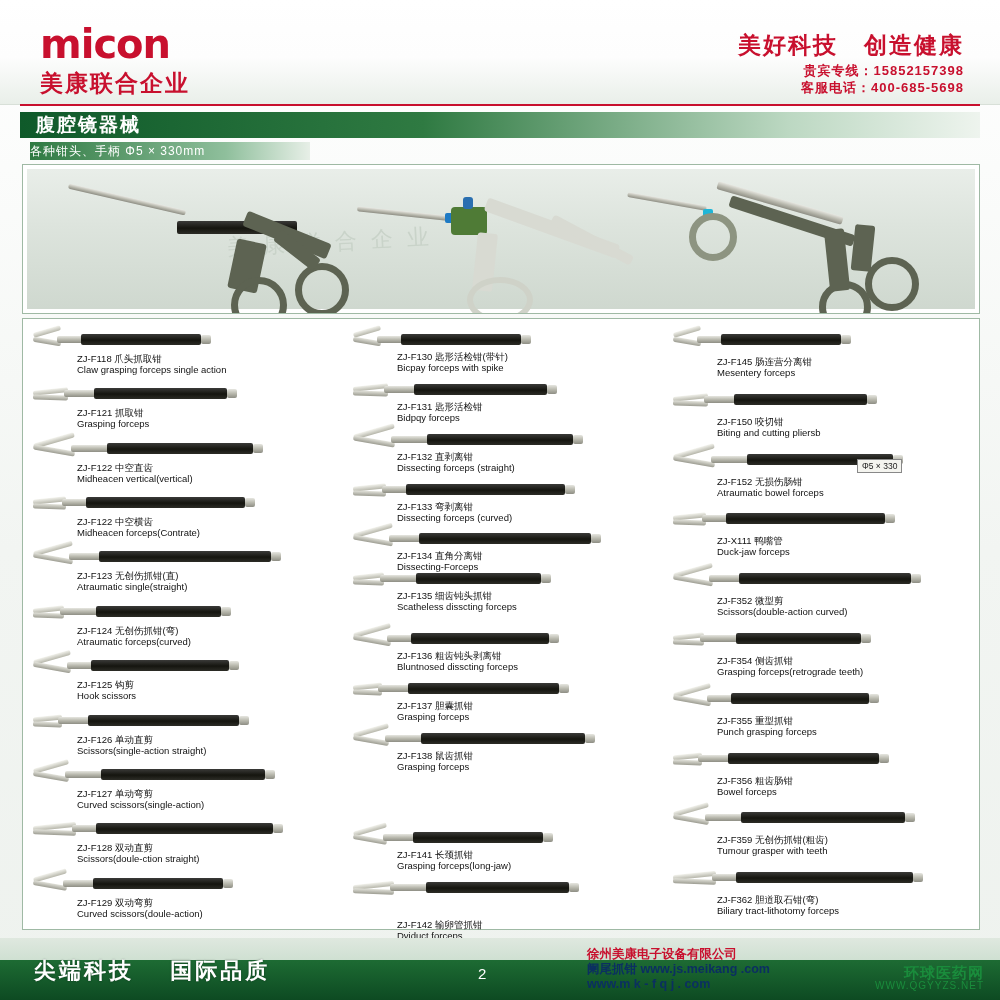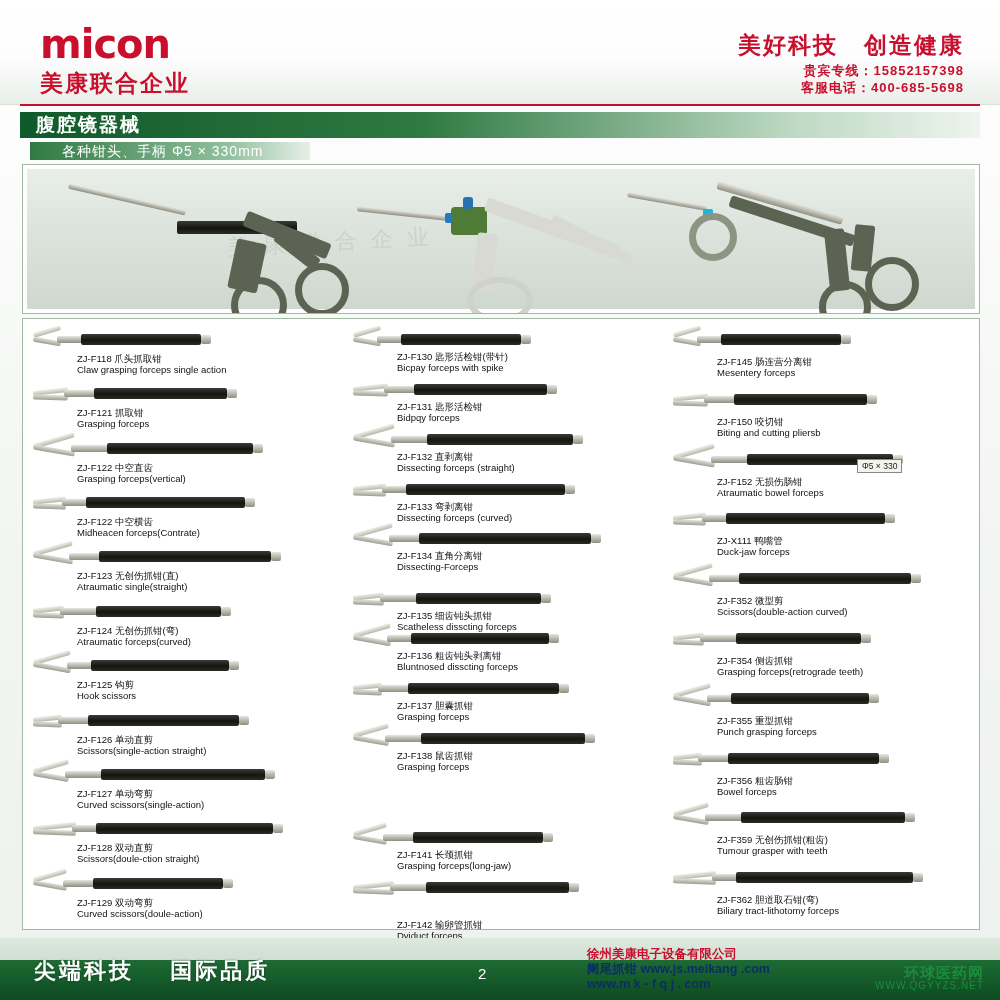--- a/index.html
+++ b/index.html
@@ -48,21 +48,21 @@
   }
   .title-bar span{
     color:#ffffff;font-size:19px;font-weight:bold;letter-spacing:2px;
     line-height:26px;padding-left:16px;display:block;
   }
   .subtitle-bar{
     position:absolute;left:30px;top:142px;width:280px;height:18px;
     background:linear-gradient(to right,#2f7a42 0%,#8fbf9c 70%,#e7efe7 100%);
   }
   .subtitle-bar span{
-    color:#ffffff;font-size:14px;line-height:18px;padding-left:32px;display:block;
+    color:#ffffff;font-size:12px;line-height:18px;padding-left:0;display:block;
     letter-spacing:1px;white-space:nowrap;
   }
   
   .hero{
     position:absolute;left:22px;top:164px;width:956px;height:148px;
     border:1px solid #9fb9a4;background:#ffffff;
     overflow:hidden;
   }
   .hero-inner{
     position:absolute;left:4px;top:4px;width:948px;height:140px;
@@ -230,21 +230,21 @@
         transform:rotate(-16deg);border-radius:2px;"></div>
       <div class="jaw" style="left:2px;top:14px;width:42px;height:5px;
         background:linear-gradient(to bottom,#e2e2da,#9d9d92);
         transform:rotate(10deg);border-radius:2px;"></div>
       <div class="shaft-lt" style="left:40px;top:11px;width:38px;height:7px;"></div>
       <div class="shaft" style="left:76px;top:9px;width:146px;height:11px;"></div>
       <div class="shaft-lt" style="left:222px;top:10px;width:10px;height:9px;"></div>
     </div>
           <div class="labels" style="top:28px;">
             <div class="cn">ZJ-F122  中空直齿</div>
-            <div class="en">Grasping forceps(vertical)</div>
+            <div class="en">Midheacen vertical(vertical)</div>
           </div>
         </div>
         <div class="item" style="top: 163px; height: 54px;">
           <div class="art">
       <div class="jaw" style="left:2px;top:10px;width:33px;height:5px;
         background:linear-gradient(to bottom,#f2f2ec,#b6b6aa);
         transform:rotate(-6deg);border-radius:2px;"></div>
       <div class="jaw" style="left:2px;top:16px;width:33px;height:5px;
         background:linear-gradient(to bottom,#e2e2da,#9d9d92);
         transform:rotate(2deg);border-radius:2px;"></div>
@@ -456,21 +456,21 @@
         transform:rotate(10deg);border-radius:2px;"></div>
       <div class="shaft-lt" style="left:38px;top:11px;width:32px;height:7px;"></div>
       <div class="shaft" style="left:68px;top:9px;width:172px;height:11px;"></div>
       <div class="shaft-lt" style="left:240px;top:10px;width:10px;height:9px;"></div>
     </div>
           <div class="labels" style="top:26px;">
             <div class="cn">ZJ-F134  直角分离钳</div>
             <div class="en">Dissecting-Forceps</div>
           </div>
         </div>
-        <div class="item" style="top: 259px; height: 50px;">
+        <div class="item" style="top: 239px; height: 50px;">
           <div class="art">
       <div class="jaw" style="left:2px;top:10px;width:31px;height:5px;
         background:linear-gradient(to bottom,#f2f2ec,#b6b6aa);
         transform:rotate(-6deg);border-radius:2px;"></div>
       <div class="jaw" style="left:2px;top:16px;width:31px;height:5px;
         background:linear-gradient(to bottom,#e2e2da,#9d9d92);
         transform:rotate(2deg);border-radius:2px;"></div>
       <div class="shaft-lt" style="left:29px;top:11px;width:38px;height:7px;"></div>
       <div class="shaft" style="left:65px;top:9px;width:125px;height:11px;"></div>
       <div class="shaft-lt" style="left:190px;top:10px;width:10px;height:9px;"></div>

